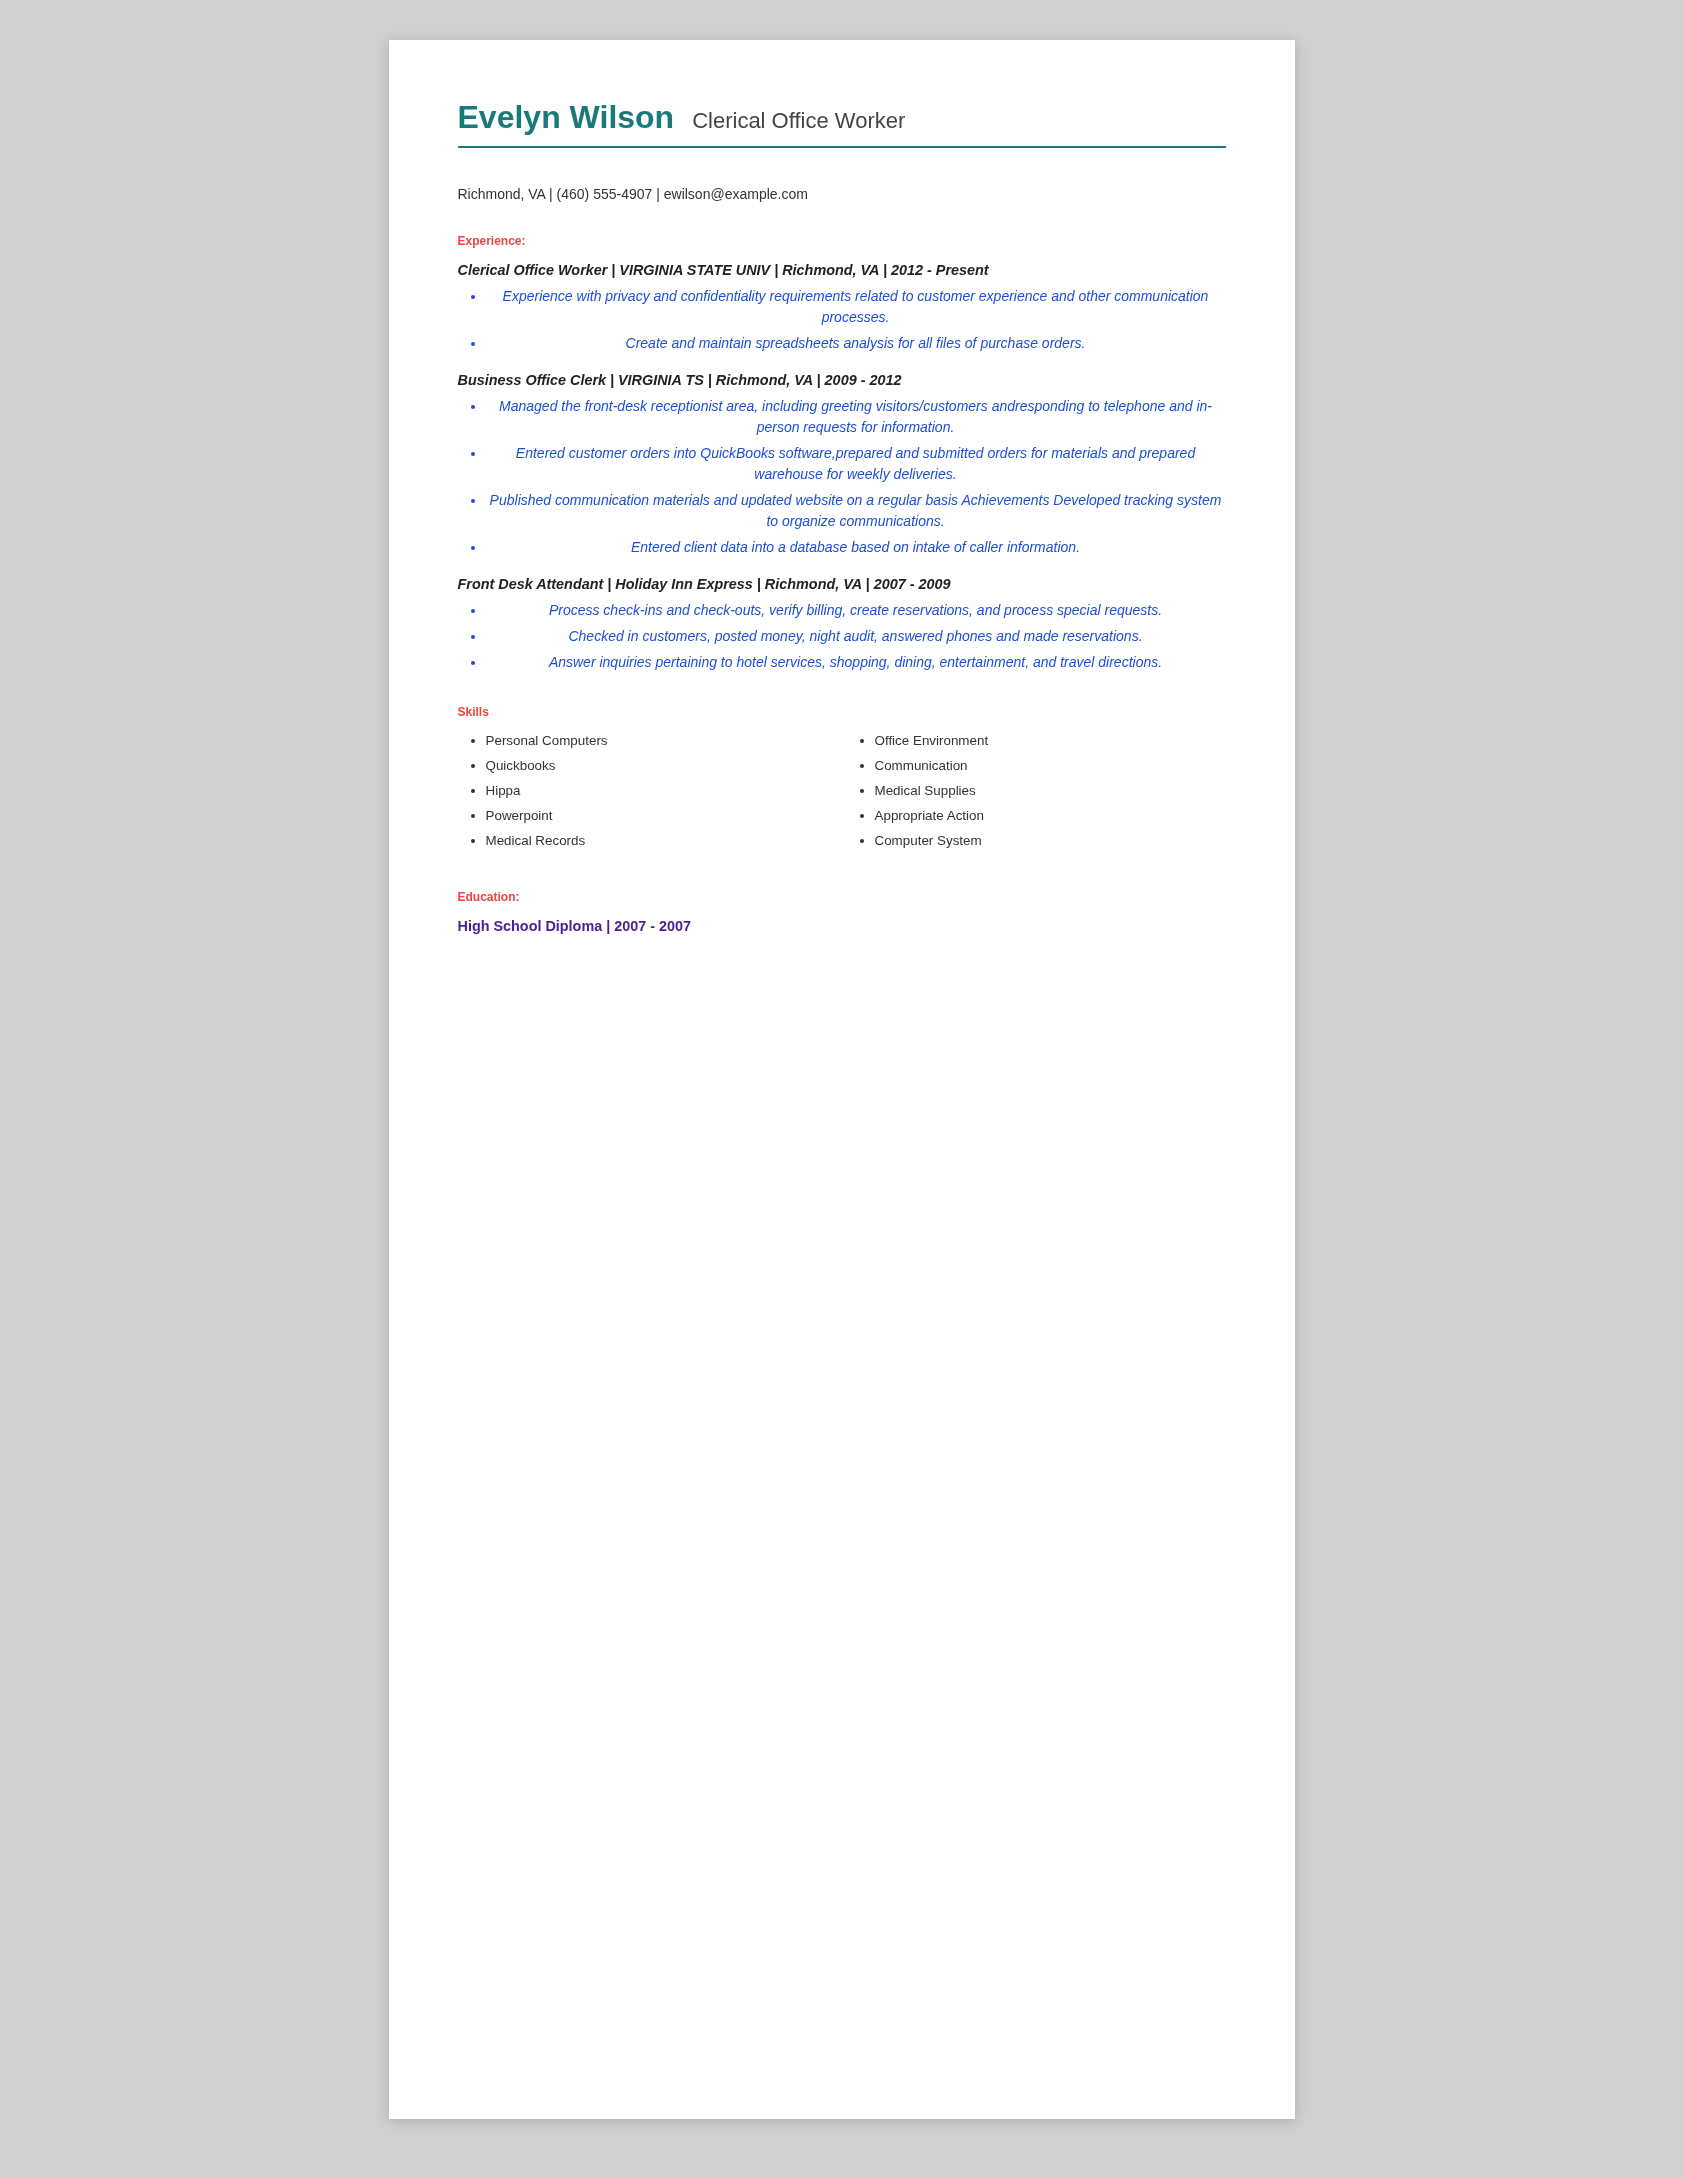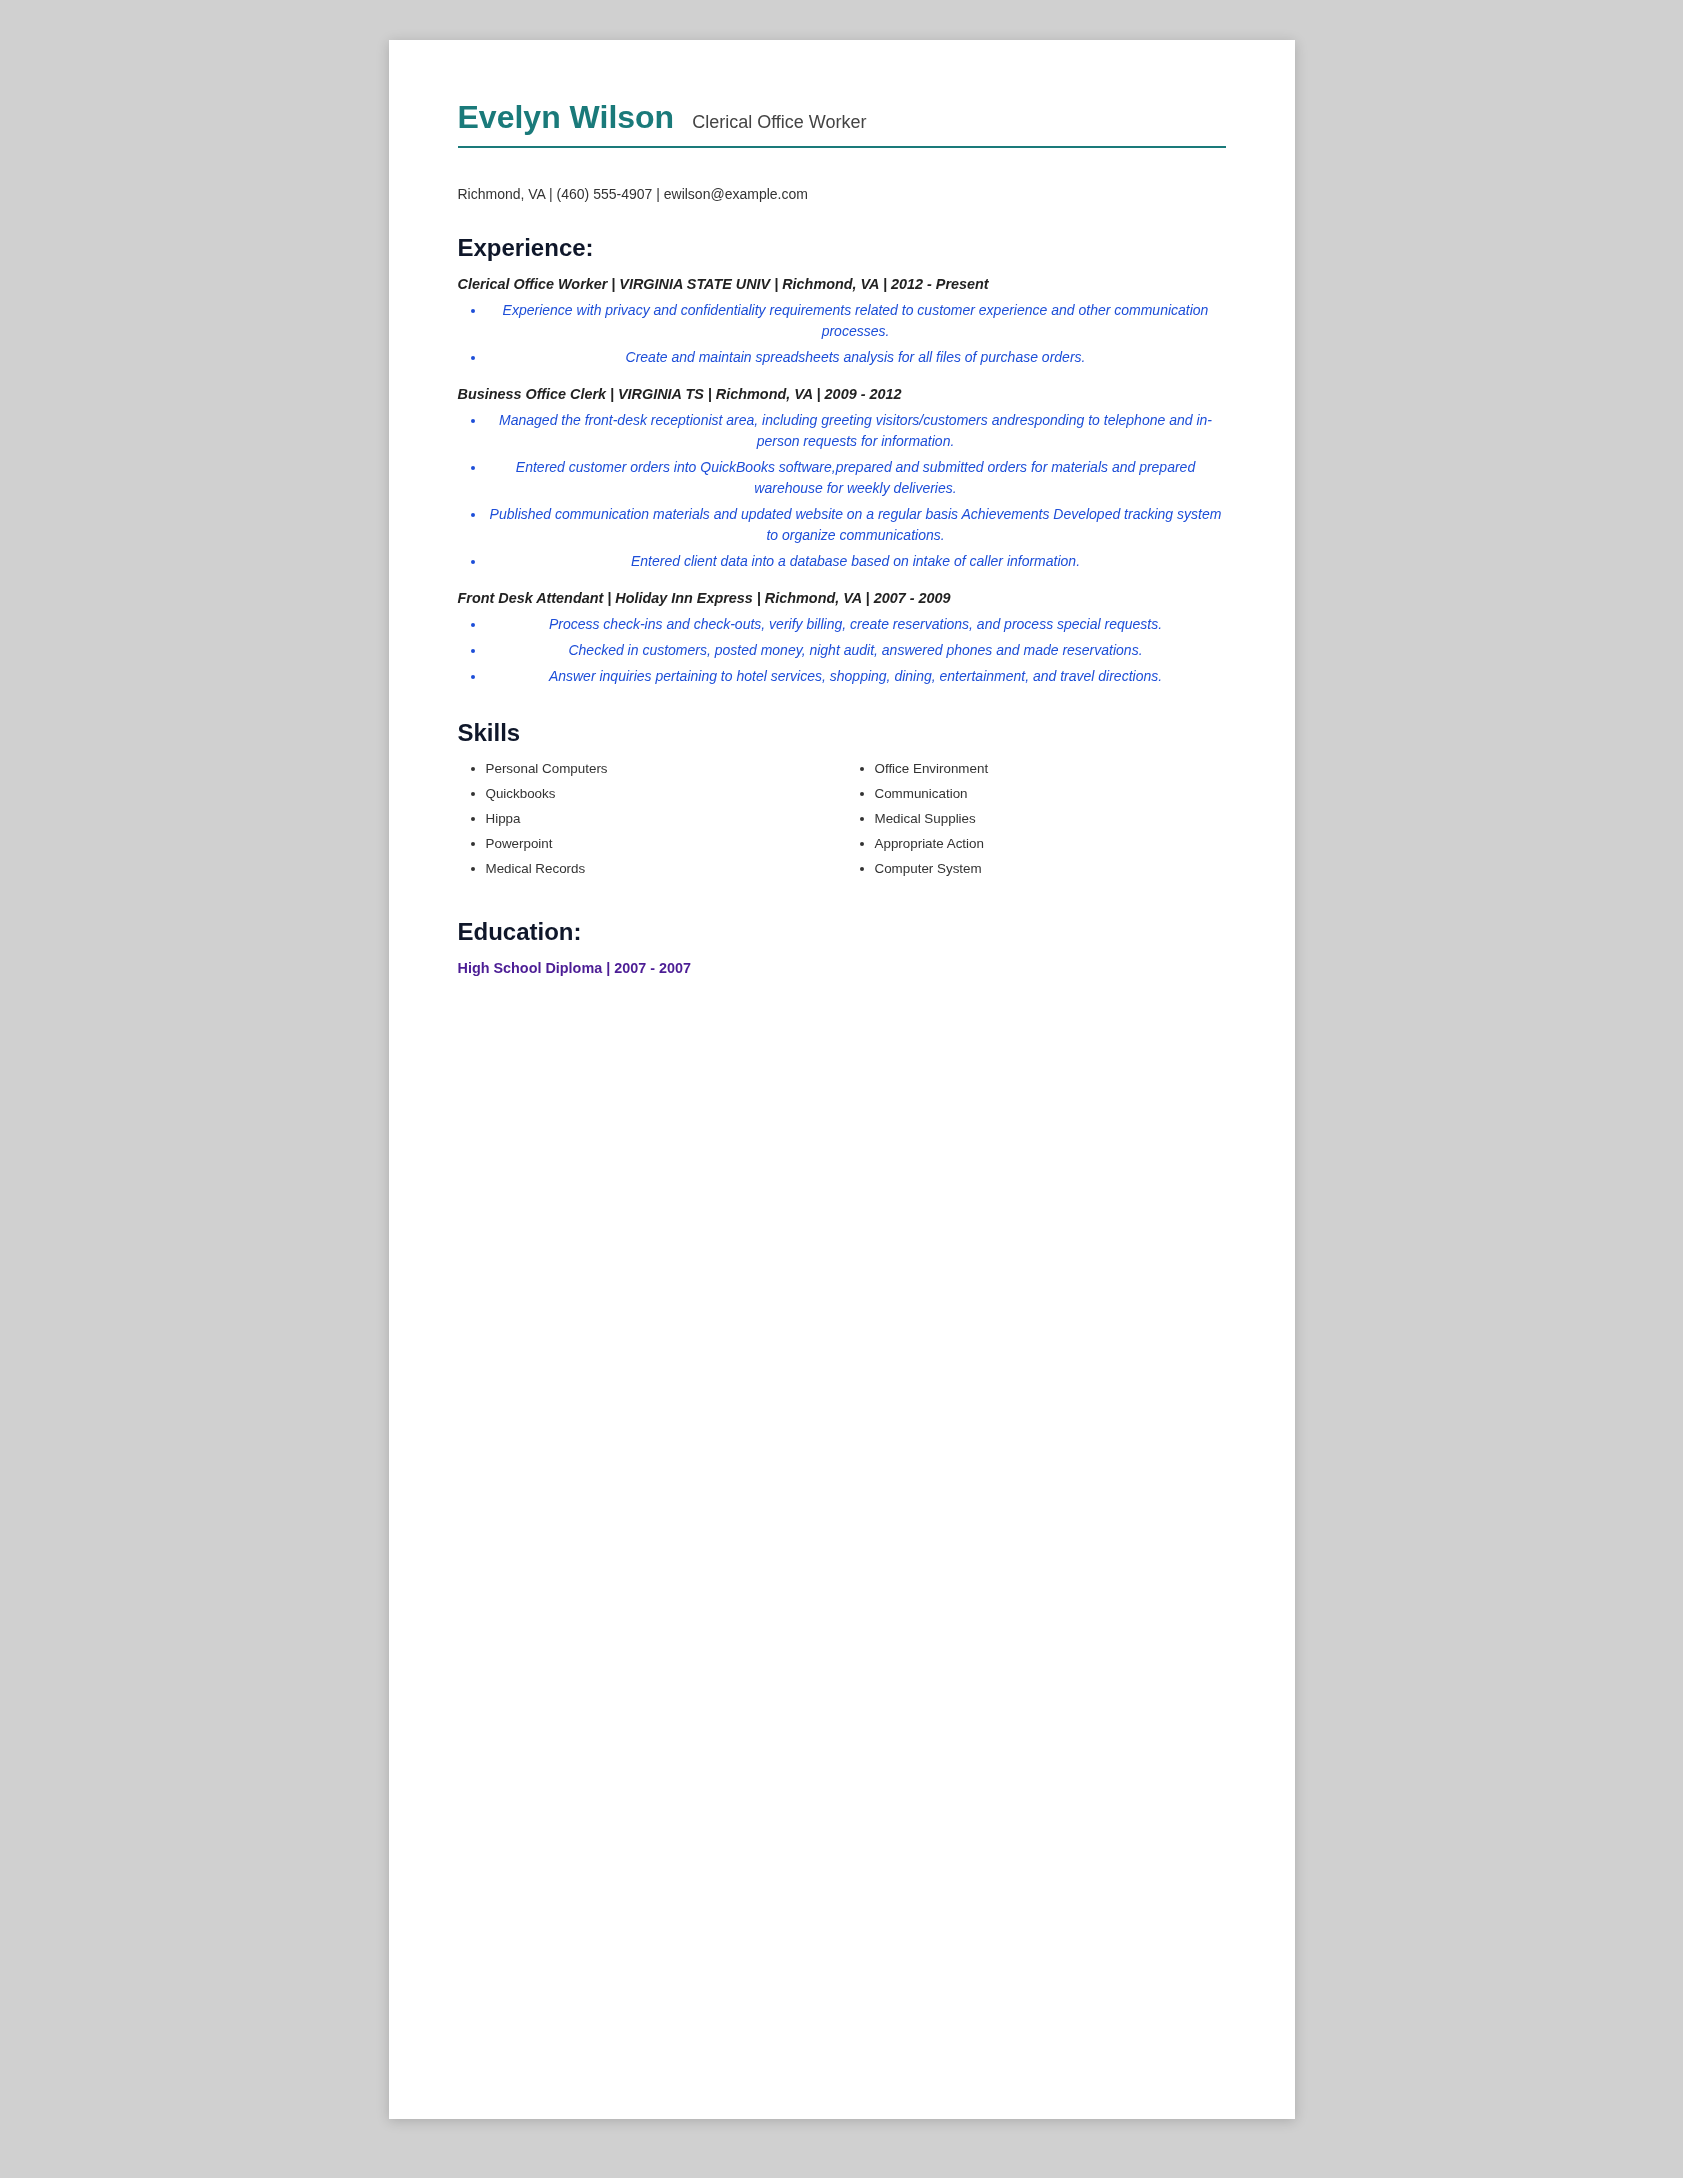--- a/index.html
+++ b/index.html
@@ -37,21 +37,21 @@
       margin-bottom: 10px;
     }
 
     .full-name {
       font-size: 32px;
       font-weight: 700;
       color: #1a7a7a;
     }
 
     .job-title {
-      font-size: 18px;
+      font-size: 22px;
       color: #444;
       font-weight: normal;
     }
 
     .header-divider {
       border: none;
       border-top: 2px solid #1a7a7a;
       margin-bottom: 12px;
     }
 
@@ -60,23 +60,23 @@
       color: #333;
       margin-bottom: 6px;
       margin-top: 38px;
     }
 
     .section {
       margin-top: 32px;
     }
 
     .section-title {
-      font-size: 24px;
+      font-size: 12px;
       font-weight: 700;
-      color: #0f172a;
+      color: #ef4444;
       margin-bottom: 14px;
     }
 
     .job-entry {
       margin-bottom: 18px;
       font-style: italic;
     }
 
     .job-header {
       font-size: 14.4px;

